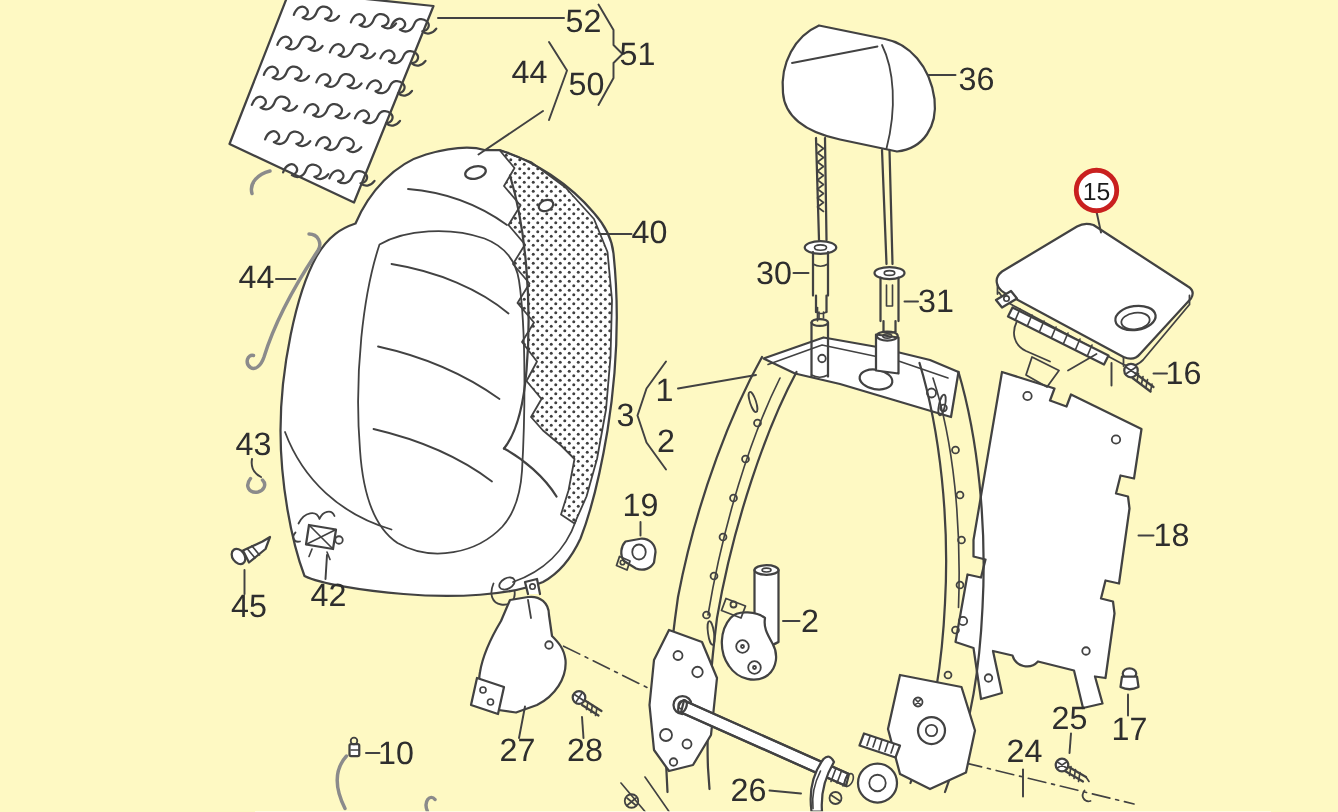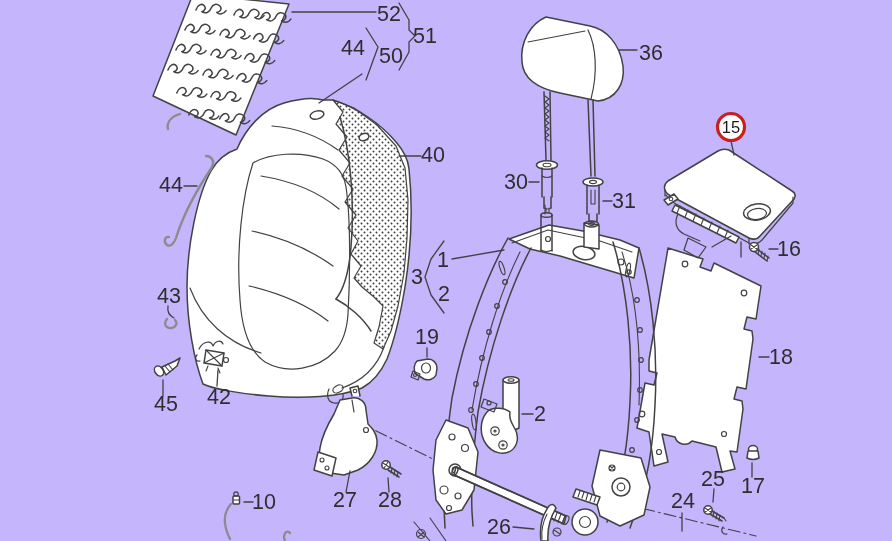--- a/index.html
+++ b/index.html
@@ -1,16 +1,16 @@
 <!DOCTYPE html>
 <html><head>
 <meta charset="utf-8">
 <style>
   html,body{margin:0;padding:0;background:#ffffff;}
-  .stage{position:relative;width:892px;height:541px;background:#c4b5fd;overflow:hidden;}
+  .stage{position:relative;width:892px;height:541px;background:#fef9c3;overflow:hidden;}
   svg{display:block;}
   .art *{stroke:#424242;fill:none;stroke-width:1.5;stroke-linecap:round;stroke-linejoin:round;}
   .art .solid{fill:#ffffff;}
   .art .thin{stroke-width:1.1;}
   .art .thin2{stroke-width:1.2;}
   .art .gray{stroke:#8b8b8b;stroke-width:2.3;}
   .art .dots{fill:url(#stip);stroke:#424242;stroke-width:1.2;}
   .art .axis{stroke-dasharray:12 4 2 4;stroke-width:1.1;}
   .art .leader{stroke-width:1.3;}
   .art .pdot{fill:#3f3f3f;stroke:none;}

